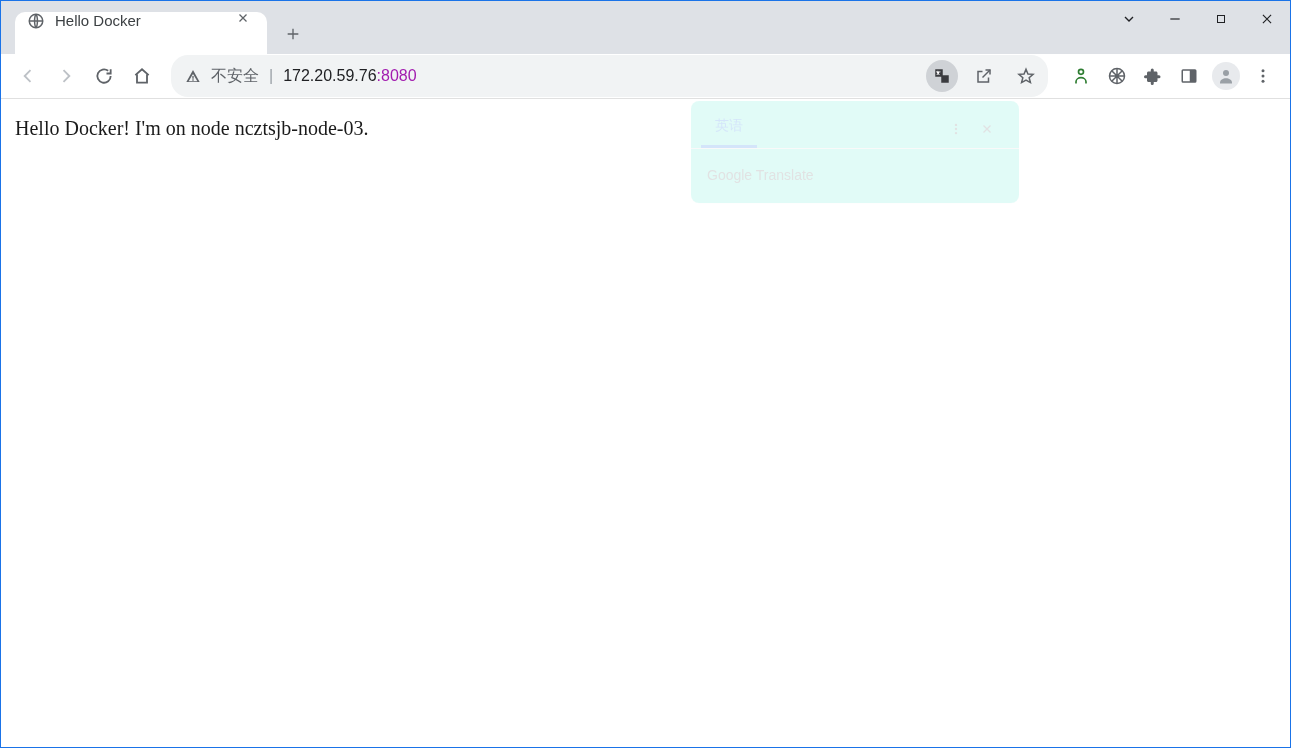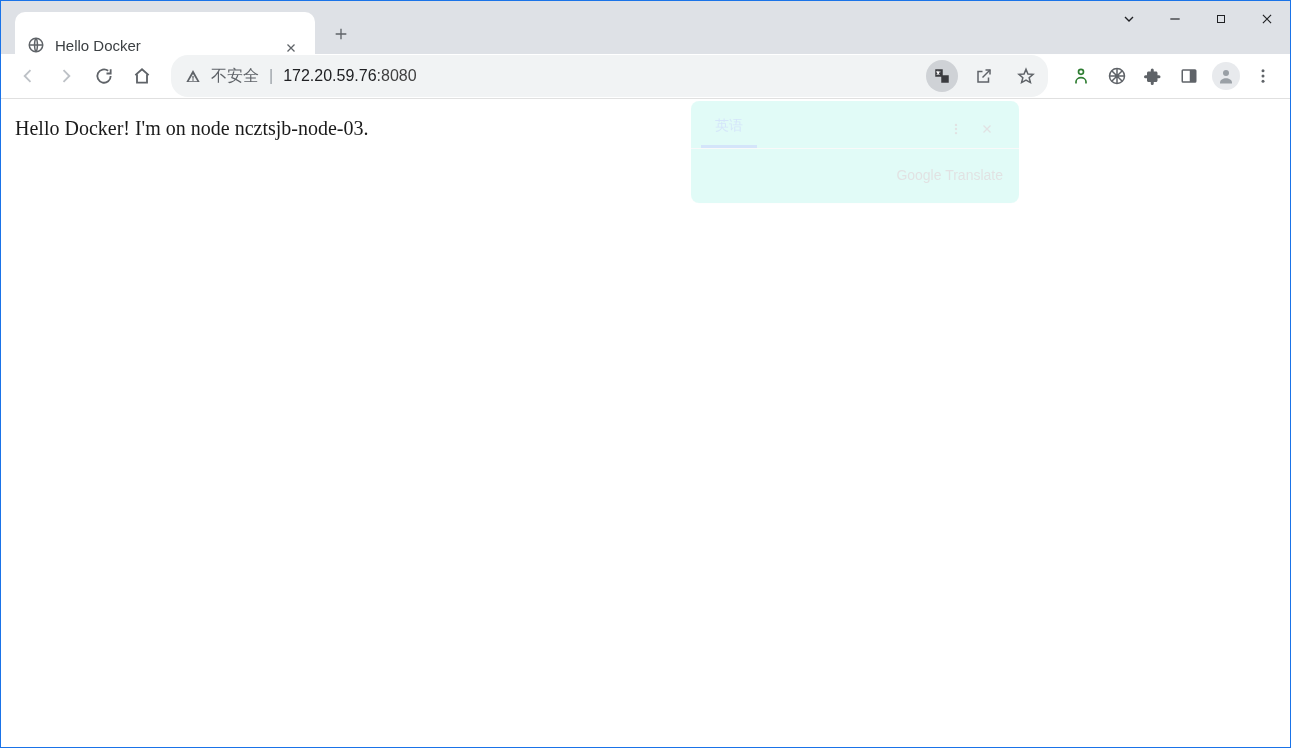--- a/index.html
+++ b/index.html
@@ -16,24 +16,24 @@
     background: #dee1e6;
     height: 53px;
     display: flex;
     align-items: flex-end;
     position: relative;
   }
   .tab {
     background: #ffffff;
     height: 42px;
     margin-left: 14px;
-    width: 300px;
+    width: 252px;
     border-radius: 10px 10px 0 0;
     display: flex;
-    align-items: flex-end;
+    align-items: flex-start;
     padding: 0 12px;
     gap: 10px;
     position: relative;
   }
   .tab .favicon {
     color: #5f6368;
     display:flex;
     align-items:center;
   }
   .tab-title {
@@ -106,21 +106,21 @@
     display:flex;
     align-items:center;
     padding: 0 6px 0 14px;
     gap: 10px;
     margin: 0 8px;
   }
   .omnibox .sec-icon { color:#5f6368; display:flex; align-items:center;}
   .omnibox .sec-text { color:#5f6368; font-size:16px; }
   .omnibox .sep { color:#9aa0a6; font-size:16px; }
   .omnibox .url { font-size:16px; color:#202124; flex:1;}
-  .omnibox .url .port { color:#404040;}
+  .omnibox .url .port { color:#a21caf;}
   .omnibox-action {
     width:32px; height:32px; display:flex; align-items:center; justify-content:center;
     color:#5f6368; border-radius:50%; cursor:pointer;
   }
   .omnibox-action.active { background:#cfd2d6; color:#202124;}
   .ext-icons { display:flex; align-items:center; gap:2px; margin-left:4px;}
   .ext-icons .ext {
     width:34px; height:34px; display:flex; align-items:center; justify-content:center;
     color:#5f6368; border-radius:50%; cursor:pointer;
   }
@@ -171,21 +171,20 @@
     display:flex;
     align-items:center;
     gap:4px;
     color:#5f6368;
   }
   .gt-actions span { width:28px; text-align:center; cursor:pointer;}
   .gt-body {
     padding: 18px 16px 20px 16px;
     font-size:14px;
     color:#5f6368;
-    text-align:right;
   }
   svg { display:block; }
 </style>
 </head>
 <body>
 
 <div class="titlebar-area">
   <div class="tab">
     <span class="favicon">
       <svg width="18" height="18" viewBox="0 0 24 24" fill="none" stroke="#5f6368" stroke-width="2">

